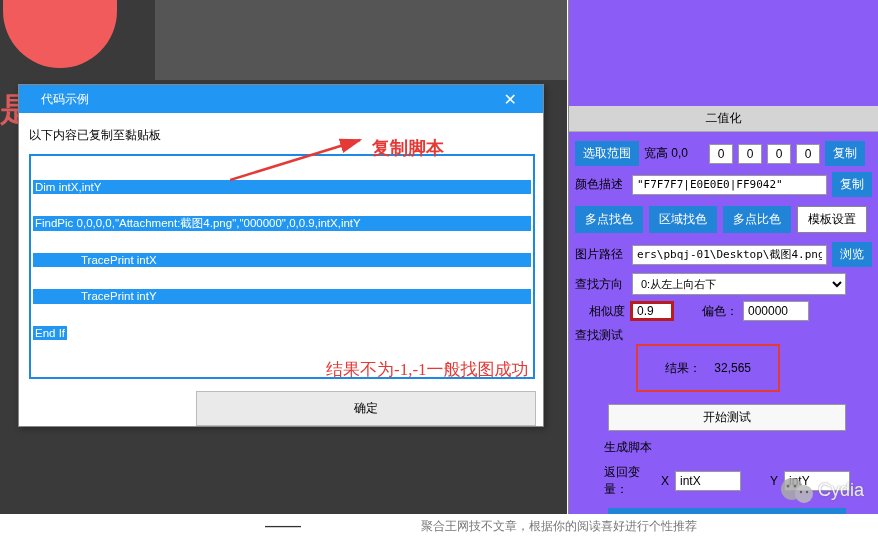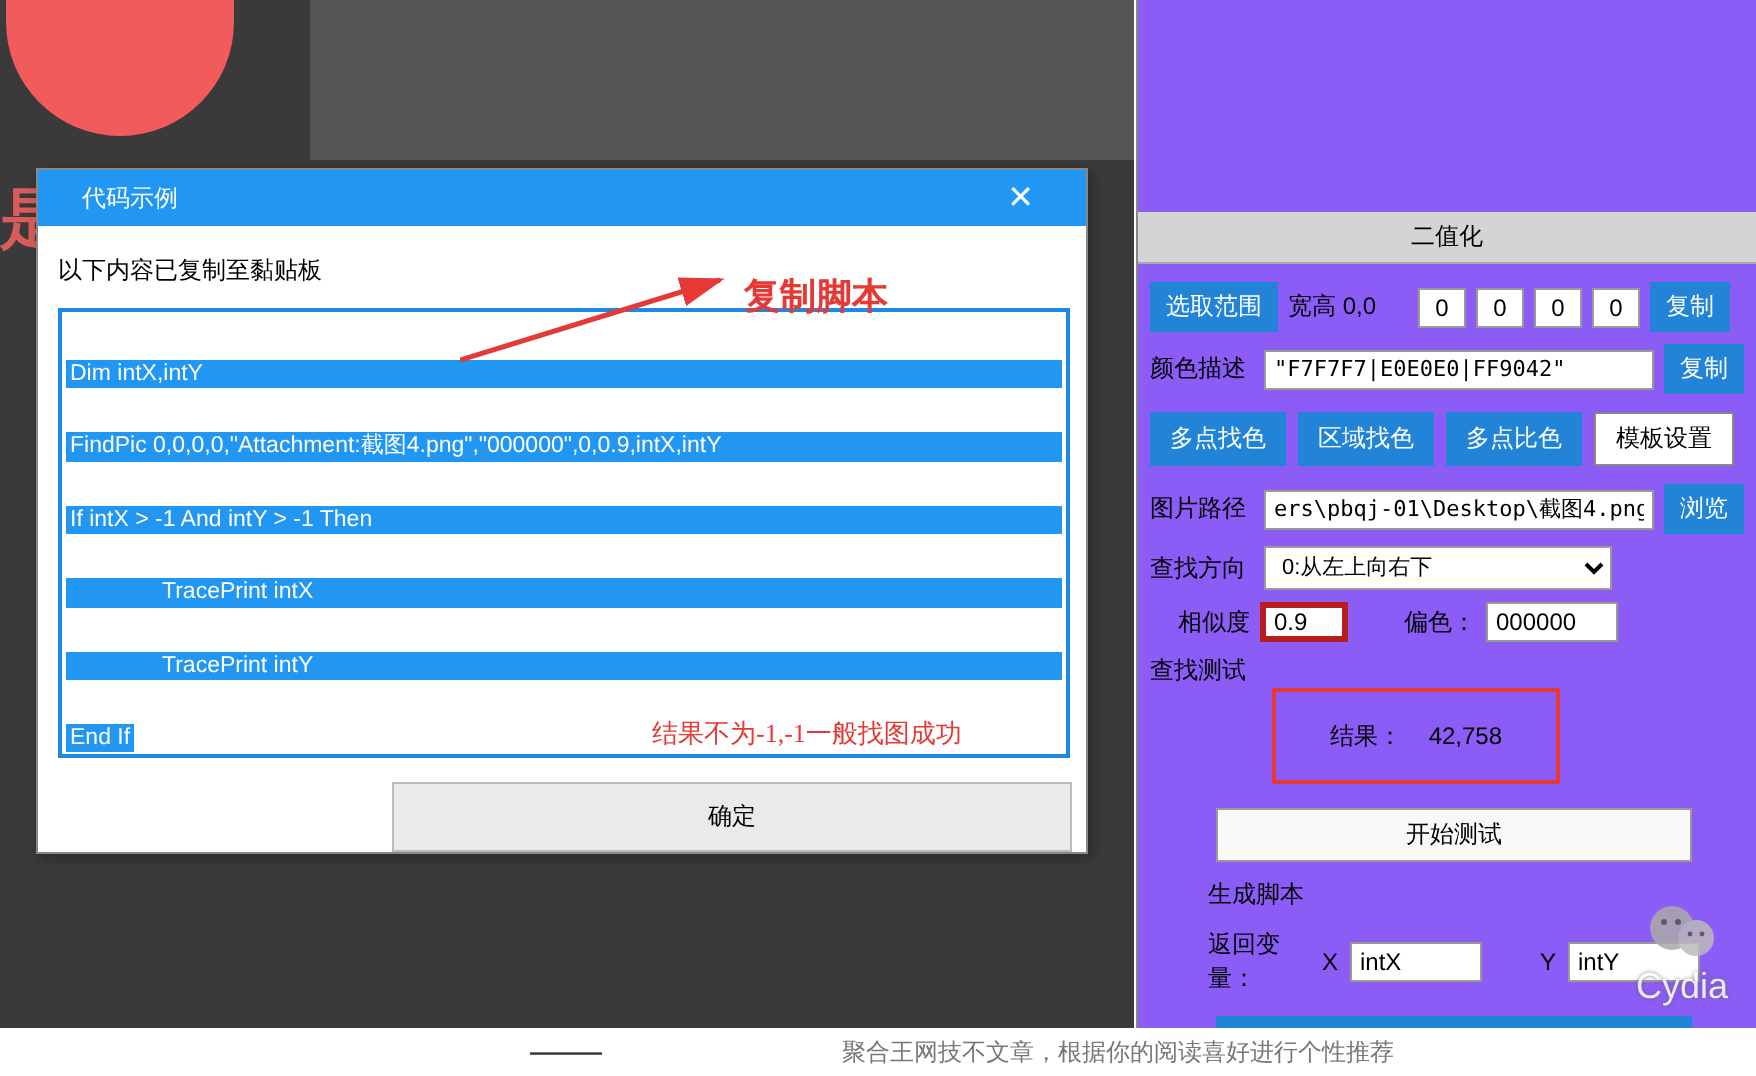--- a/index.html
+++ b/index.html
@@ -32,21 +32,21 @@
     .code-box { width: 506px; height: 225px; border: 2px solid #1e88e5; background: #fff; padding: 2px; font-family: Tahoma, sans-serif; overflow: auto; }
     .code-line { background: #2196f3; color: #fff; padding: 0 2px; white-space: pre; line-height: 1.25; font-size: 11.5px; margin-top: 22px; }
     .code-indent { padding-left: 48px; }
     
     
     .ok-container { padding: 0; display: flex; justify-content: center; background: #fff; }
     .ok-btn { width: 340px; padding: 8px 0; background: #eaeaea; border: 1px solid #bbb; text-align: center; cursor: pointer; margin-left: 170px; }
     
     
     .annotation-copy { position: absolute; left: 372px; top: 136px; color: #e53935; font-size: 18px; font-weight: bold; font-family: "SimHei"; }
-    .annotation-result { position: absolute; left: 326px; top: 358px; color: #e53935; font-size: 13px; font-family: "SimHei"; }
+    .annotation-result { position: absolute; left: 326px; top: 358px; color: #e53935; font-size: 17px; font-family: "SimHei"; }
     
     
     .arrow1 { position: absolute; left: 230px; top: 130px; pointer-events: none; }
     .arrow2 { position: absolute; left: 574px; top: 360px; pointer-events: none; }
     
     
     .right-panel { position: absolute; left: 568px; top: 0; width: 310px; height: 514px; background: #8b5cf6; border-left: 1px solid #888; }
     .panel-title-bar { background: #d4d4d4; text-align: center; padding: 4px 0; border-bottom: 1px solid #aaa; margin-bottom: 6px; }
     
     .row { display: flex; align-items: center; padding: 3px 6px; gap: 5px; }
@@ -67,24 +67,24 @@
     .start-test-btn { margin: 8px 14px 4px 14px; padding: 4px 0; border: 1px solid #999; background: #f8f8f8; text-align: center; cursor: pointer; }
     
     .gen-script-label { padding: 4px 10px; }
     .return-row { display: flex; align-items: center; padding: 4px 10px; gap: 6px; }
     .return-input { width: 66px; height: 20px; border: 1px solid #999; padding: 1px 4px; }
     
     .copy-full-bar { margin: 6px 14px; background: #2184d6; padding: 8px 0; display: flex; justify-content: center; position: relative; }
     .copy-full-btn { color: #fff; border: 2px solid #e53935; padding: 4px 18px; background: #2184d6; }
     
     
-    .cydia-mark { position: absolute; right: 14px; bottom: 34px; display: flex; align-items: center; gap: 4px; opacity: 0.85; flex-direction: column; }
+    .cydia-mark { position: absolute; right: 14px; bottom: 34px; display: flex; align-items: center; gap: 4px; opacity: 0.85; }
     .cydia-text { color: #fff; font-size: 18px; font-family: Arial; text-shadow: 0 0 2px #666; }
     
-    .select-dir { width: 174px; height: 22px; border: 1px solid #999; background: #fff; padding: 2px 4px; font-size: 11px; }
+    .select-dir { width: 214px; height: 22px; border: 1px solid #999; background: #fff; padding: 2px 4px; font-size: 11px; }
     .input-sim { width: 44px; height: 20px; border: 3px solid #b91c1c; padding: 1px 4px; }
     .offset-input { width: 66px; height: 20px; border: 1px solid #999; padding: 1px 4px; }
     
     .bottom-strip { position: absolute; left: 0; bottom: 0; width: 878px; height: 24px; background: #fff; font-size: 11px; color: #777; display: flex; align-items: center; }
     .bottom-left { padding-left: 265px; font-weight: bold; color: #333; }
     .bottom-right { padding-left: 120px; color: #777; }
     .left-white { position: absolute; left: 155px; top: 0; width: 412px; height: 80px; background: #555; }
   </style>
 </head>
 <body>
@@ -98,21 +98,20 @@
 <div class="dialog">
   <div class="dialog-title">
     <span>代码示例</span>
     <span class="dialog-close">✕</span>
   </div>
   <div class="dialog-body">
     <div class="clipboard-note">以下内容已复制至黏贴板</div>
     <div class="code-box">
       <div class="code-line">Dim intX,intY</div>
       <div class="code-line">FindPic 0,0,0,0,"Attachment:截图4.png","000000",0,0.9,intX,intY</div>
-      <div class="code-line">If intX &gt; -1 And intY &gt; -1 Then</div>
       <div class="code-line code-indent">TracePrint intX</div>
       <div class="code-line code-indent">TracePrint intY</div>
       <div class="code-line" style="display:inline-block">End If</div>
     </div>
   </div>
   <div class="ok-container">
     <div class="ok-btn">确定</div>
   </div>
 </div>
 
@@ -187,21 +186,21 @@
 
   <div class="row">
     <span class="lbl">查找测试</span>
   </div>
 </div>
 
 <div class="result-box">
   <span class="result-inner">
     <span>结果：</span>
     &nbsp;&nbsp;
-    <span>42,758</span>
+    <span>32,565</span>
   </span>
 </div>
 
 <div style="position:absolute; left:594px; top:396px; width:266px;">
   <div class="start-test-btn">开始测试</div>
   <div class="gen-script-label">生成脚本</div>
   <div class="return-row">
     <span>返回变量：</span>
     <span>X</span>
     <input class="return-input" value="intX" style="">

